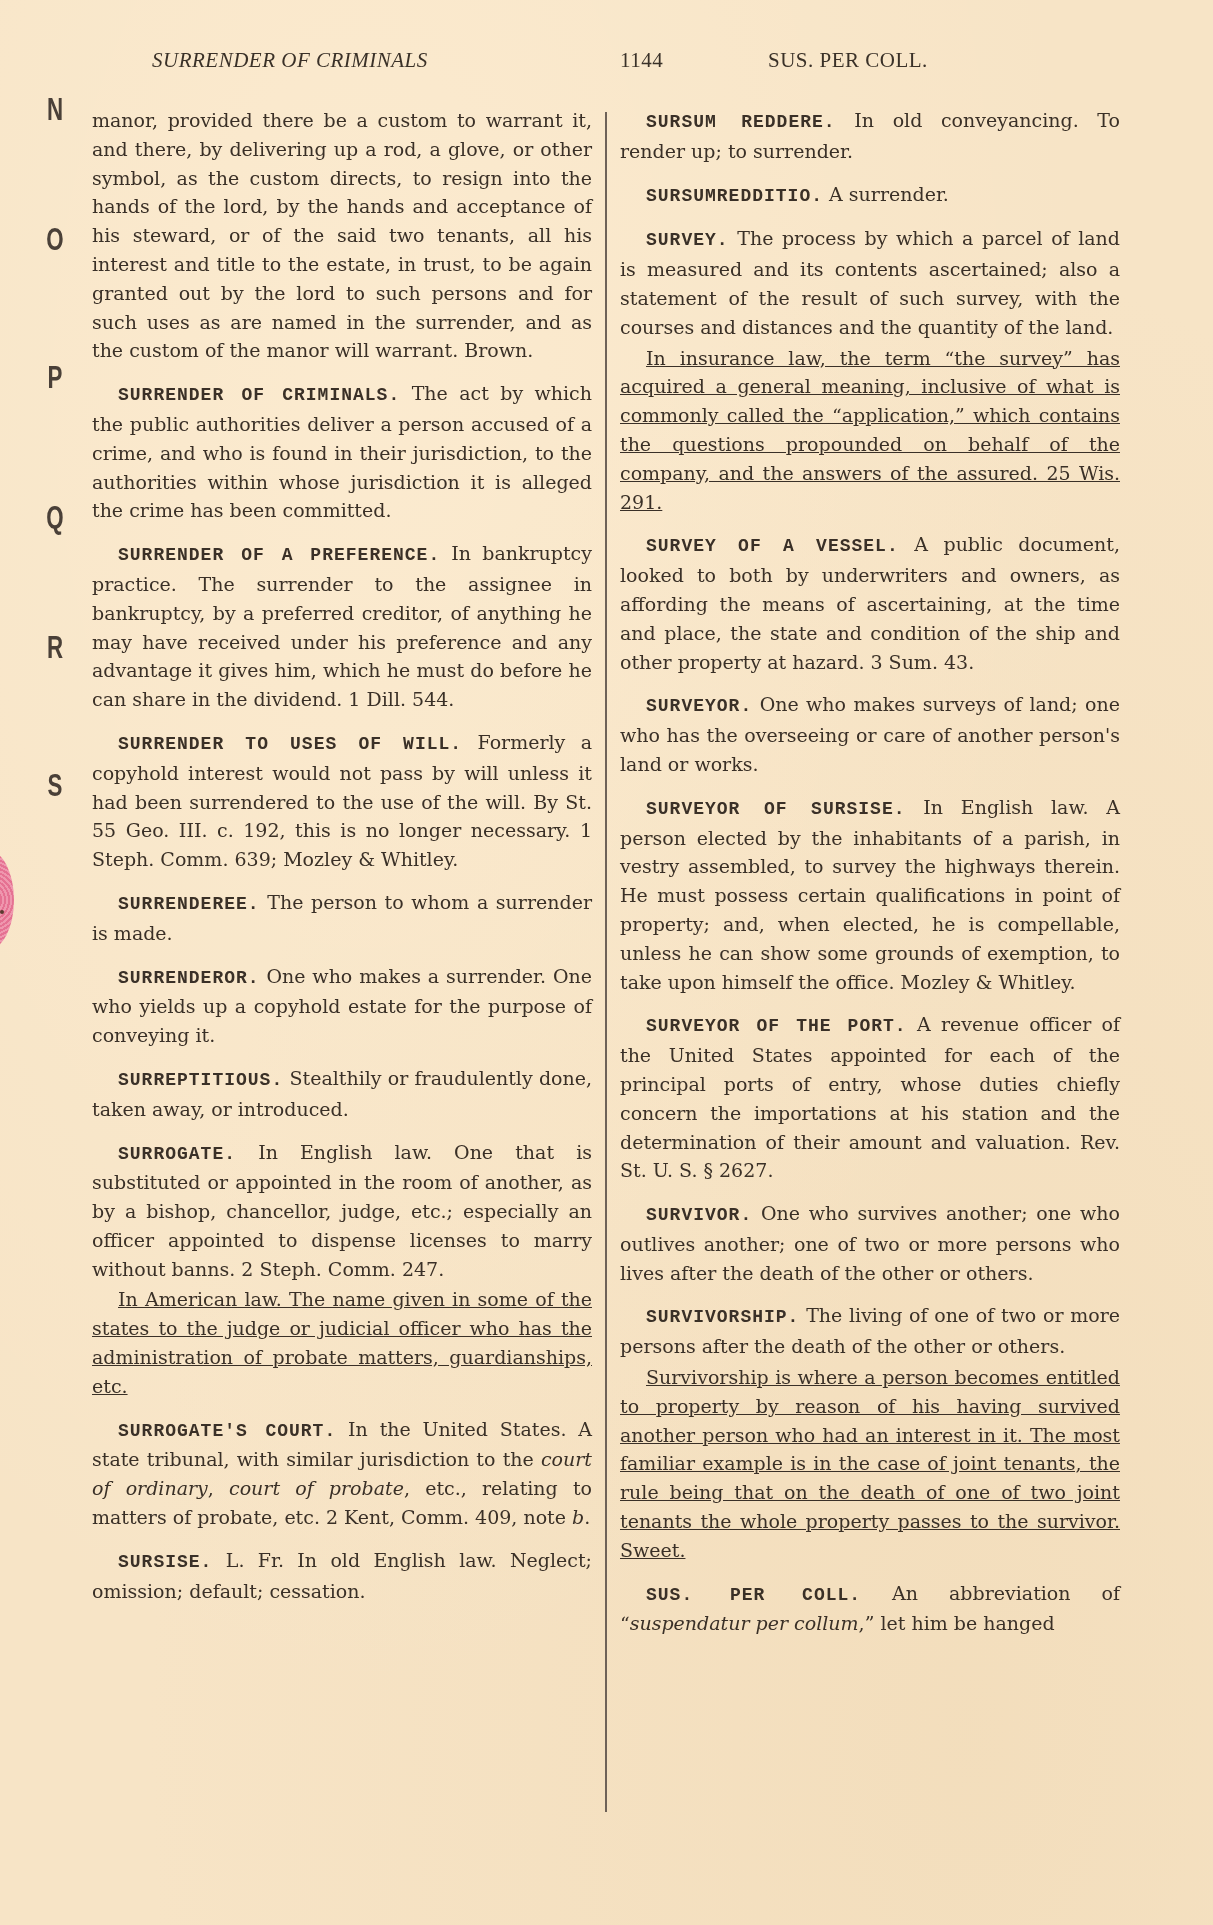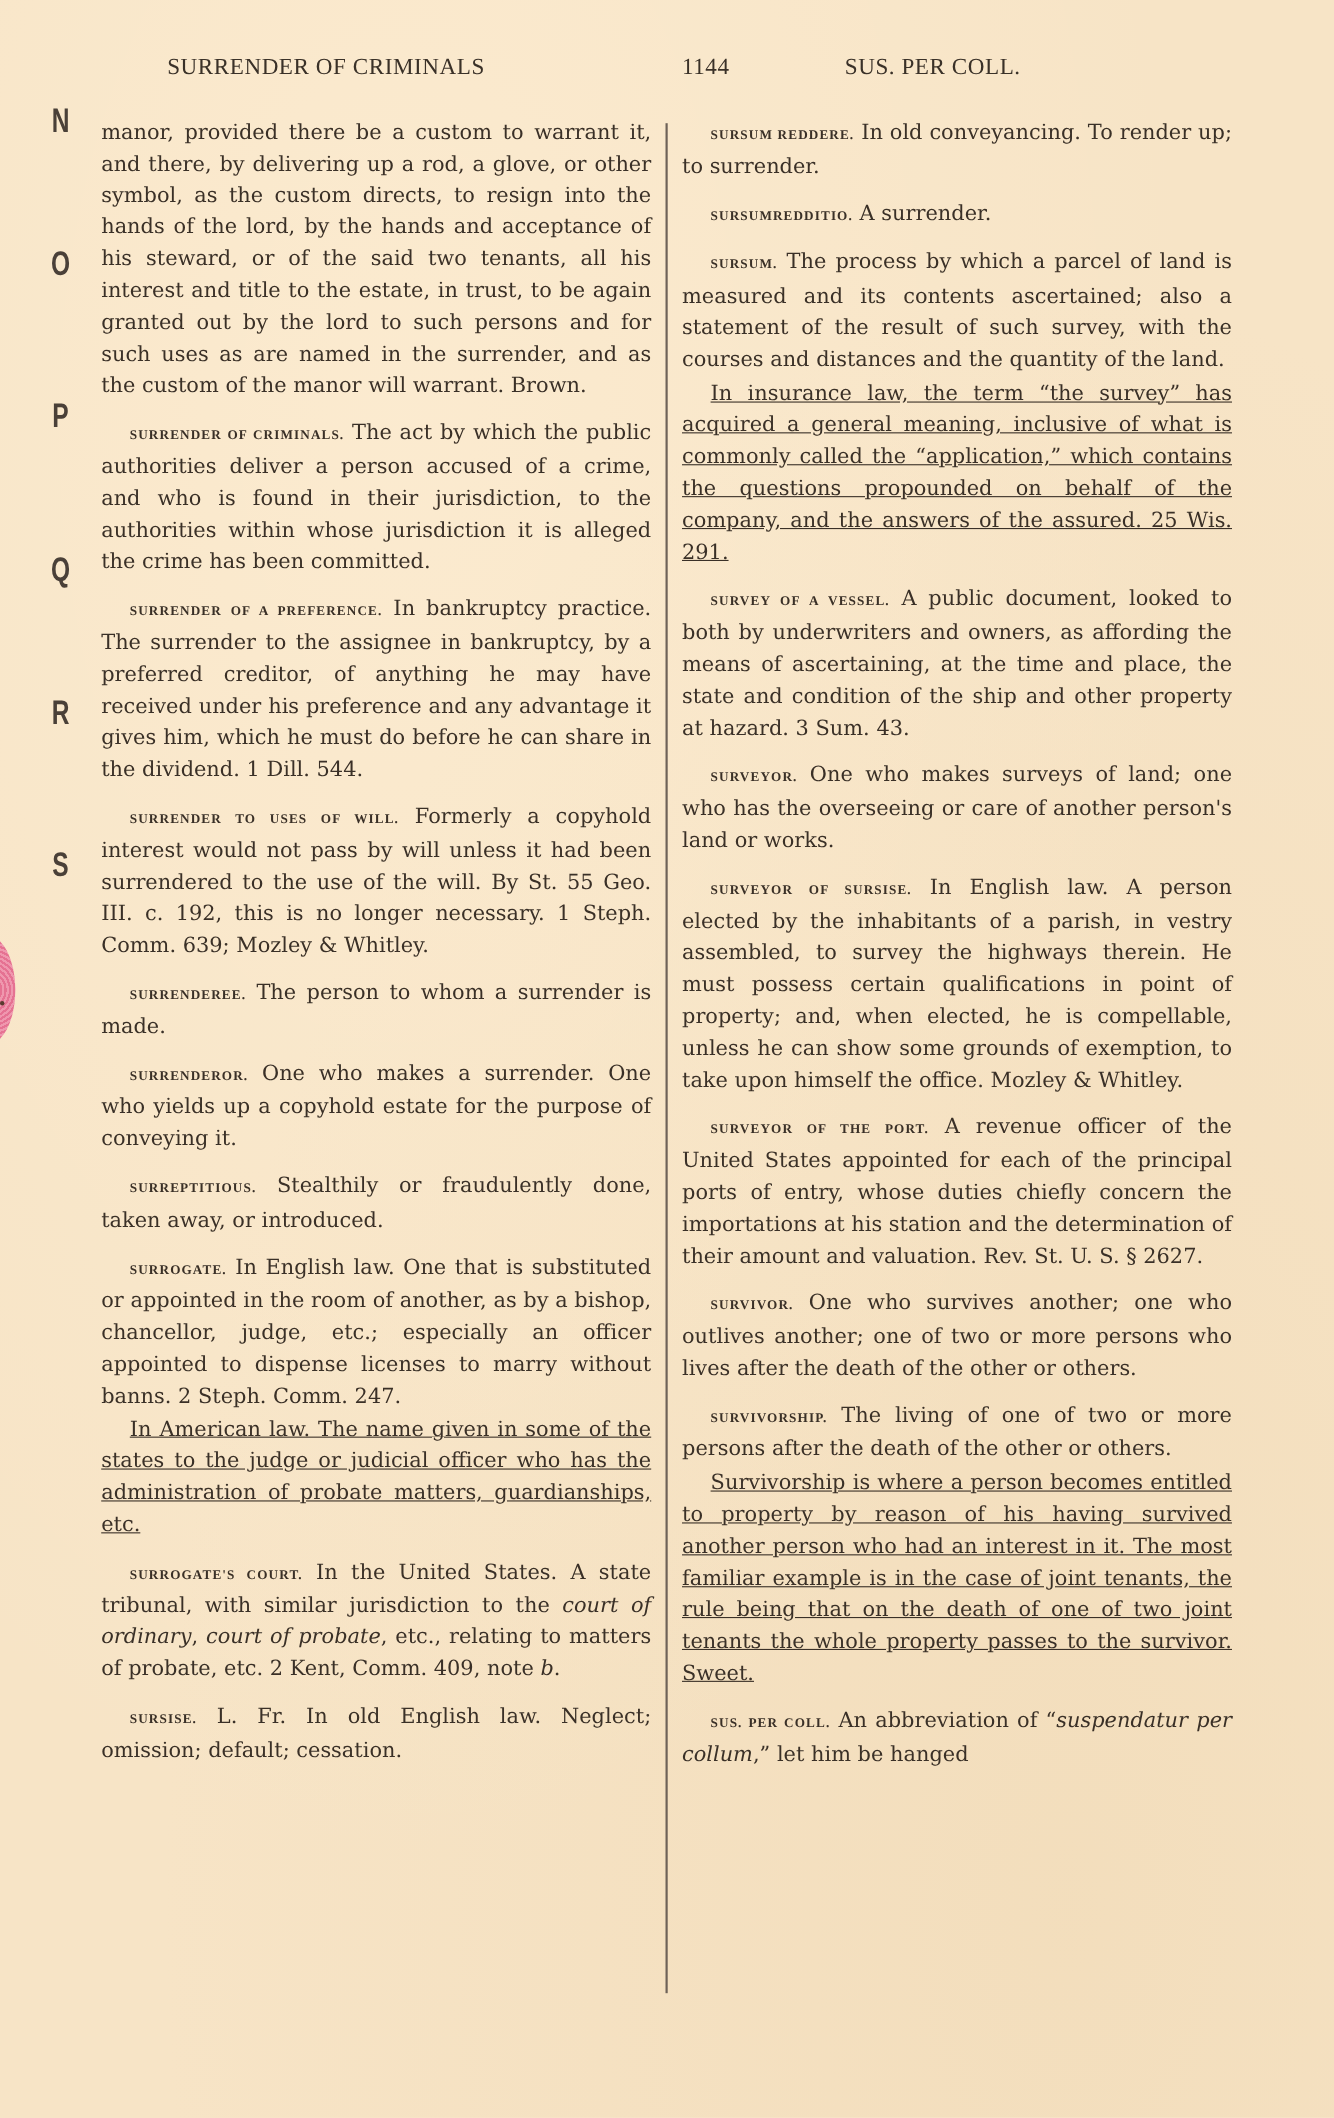--- a/index.html
+++ b/index.html
@@ -22,21 +22,21 @@
     .running-head {
       position: absolute;
       top: 48px;
       left: 0; right: 0;
       height: 30px;
       font-family: "Liberation Serif", serif;
       font-size: 21px;
       letter-spacing: 0.5px;
       color: #3a3128;
     }
-    .running-head .rh-left { position: absolute; left: 152px; top: 0; }
+    .running-head .rh-left { position: absolute; left: 152px; top: 0; font-style: italic; }
     .running-head .rh-page { position: absolute; left: 584px; top: 0; margin-left: 36px; }
     .running-head .rh-right { position: absolute; left: 768px; top: 0; }
 
     .thumb-index {
       position: absolute;
       left: 40px;
       top: 0;
       width: 30px;
     }
     .thumb-letter {
@@ -84,24 +84,24 @@
       top: 112px;
       width: 1.5px;
       height: 1700px;
       background: #6e6258;
     }
     .entry { margin: 1px 0 14px 0; }
     .entry p { margin: 0; text-indent: 26px; }
     .entry p.noindent { text-indent: 0; }
     .entry p + p { margin-top: 2px; text-decoration: underline; }
     .headword {
-      font-family: Liberation Serif, serif;
+      font-family: Liberation Mono, monospace;
       font-weight: bold;
       letter-spacing: 1px;
-      font-size: 12px;
+      font-size: 18px;
       color: #3a3027;
     }
     .it { font-style: italic; }
   </style>
 </head>
 <body>
 
 <div class="paper"></div>
 
 <div class="running-head">
@@ -170,21 +170,21 @@
 <div class="col col-right">
   <div class="entry">
     <p><span class="headword">SURSUM REDDERE.</span> <span>In old conveyancing. To render up; to surrender.</span></p>
   </div>
 
   <div class="entry">
     <p><span class="headword">SURSUMREDDITIO.</span> <span>A surrender.</span></p>
   </div>
 
   <div class="entry">
-    <p><span class="headword">SURSUM.</span> <span>The process by which a parcel of land is measured and its contents ascertained; also a statement of the result of such survey, with the courses and distances and the quantity of the land.</span></p>
+    <p><span class="headword">SURVEY.</span> <span>The process by which a parcel of land is measured and its contents ascertained; also a statement of the result of such survey, with the courses and distances and the quantity of the land.</span></p>
     <p>In insurance law, the term “the survey” has acquired a general meaning, inclusive of what is commonly called the “application,” which contains the questions propounded on behalf of the company, and the answers of the assured. 25 Wis. 291.</p>
   </div>
 
   <div class="entry">
     <p><span class="headword">SURVEY OF A VESSEL.</span> <span>A public document, looked to both by underwriters and owners, as affording the means of ascertaining, at the time and place, the state and condition of the ship and other property at hazard. 3 Sum. 43.</span></p>
   </div>
 
   <div class="entry">
     <p><span class="headword">SURVEYOR.</span> <span>One who makes surveys of land; one who has the overseeing or care of another person's land or works.</span></p>
   </div>

